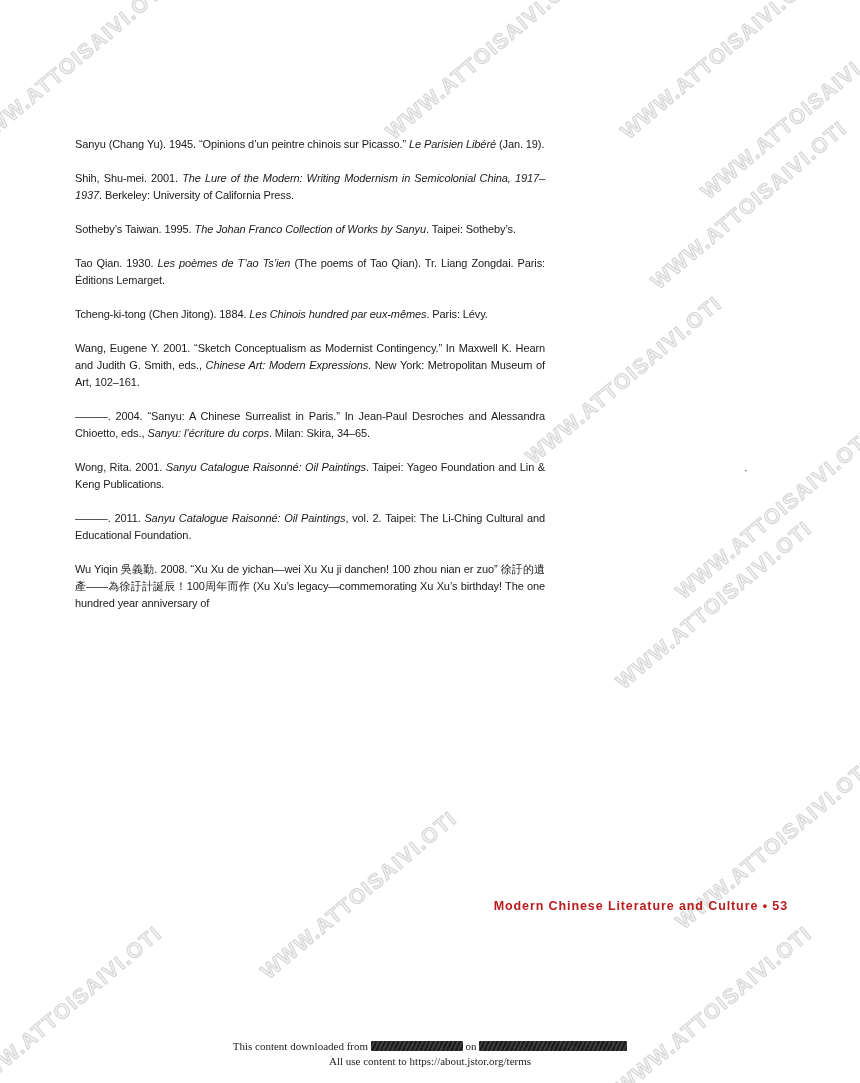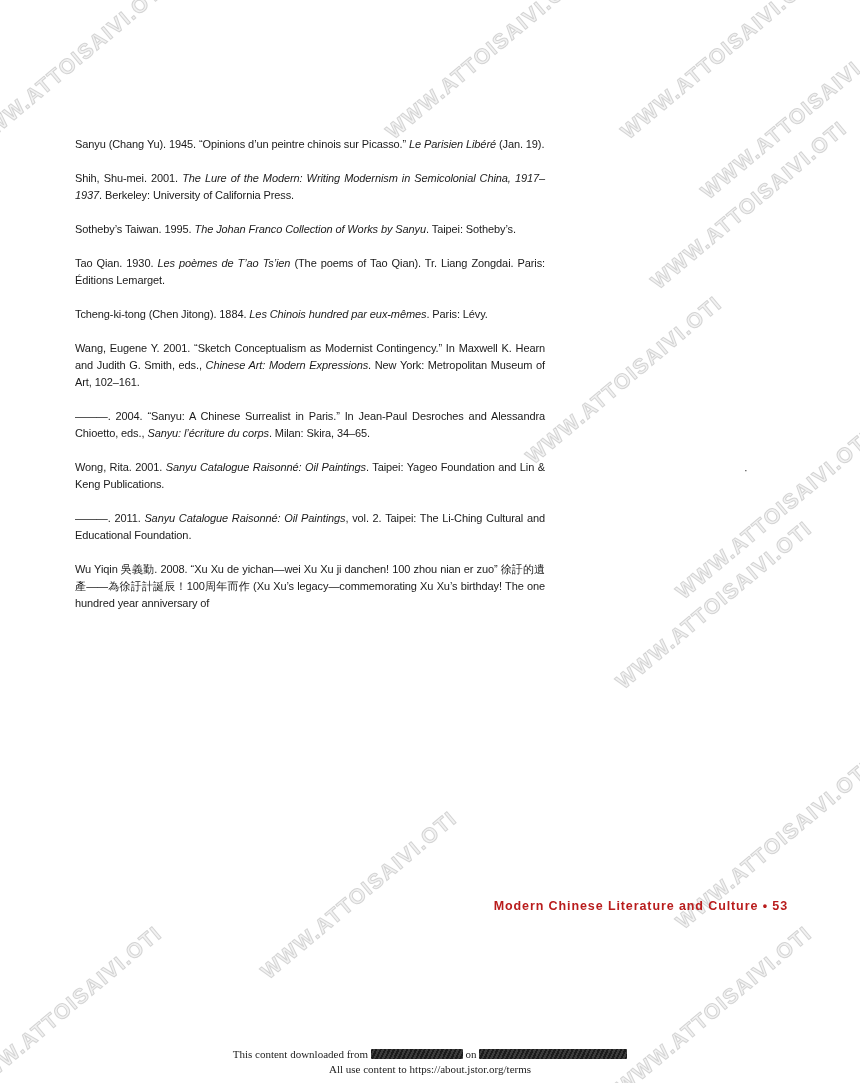--- a/index.html
+++ b/index.html
@@ -41,21 +41,21 @@
     position:absolute;
     top:899px;right:72px;
     font-size:12.5px;
     font-weight:700;
     letter-spacing:0.9px;
     color:#b91c1c;
   }
   
   .jstor-footer{
     position:absolute;
-    left:0;bottom:6px;width:100%;
+    left:0;bottom:14px;width:100%;
     text-align:center;
     font-family:"Liberation Serif",serif;
     font-size:11px;
     color:#222;
     line-height:15px;
   }
   .redaction{
     display:inline-block;
     height:10px;
     vertical-align:-1px;

